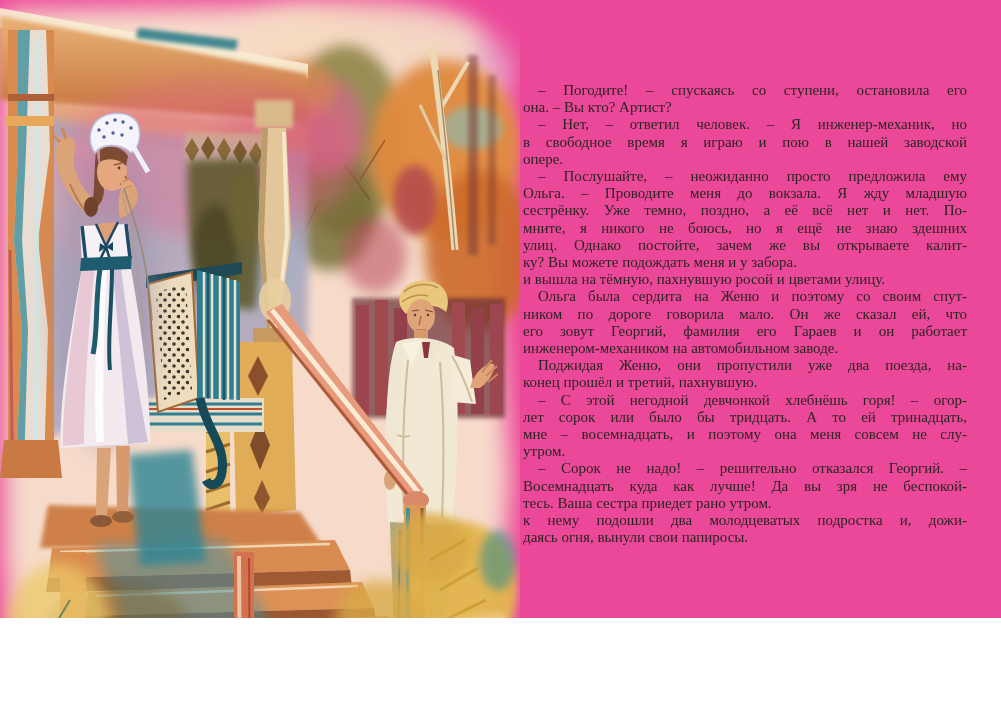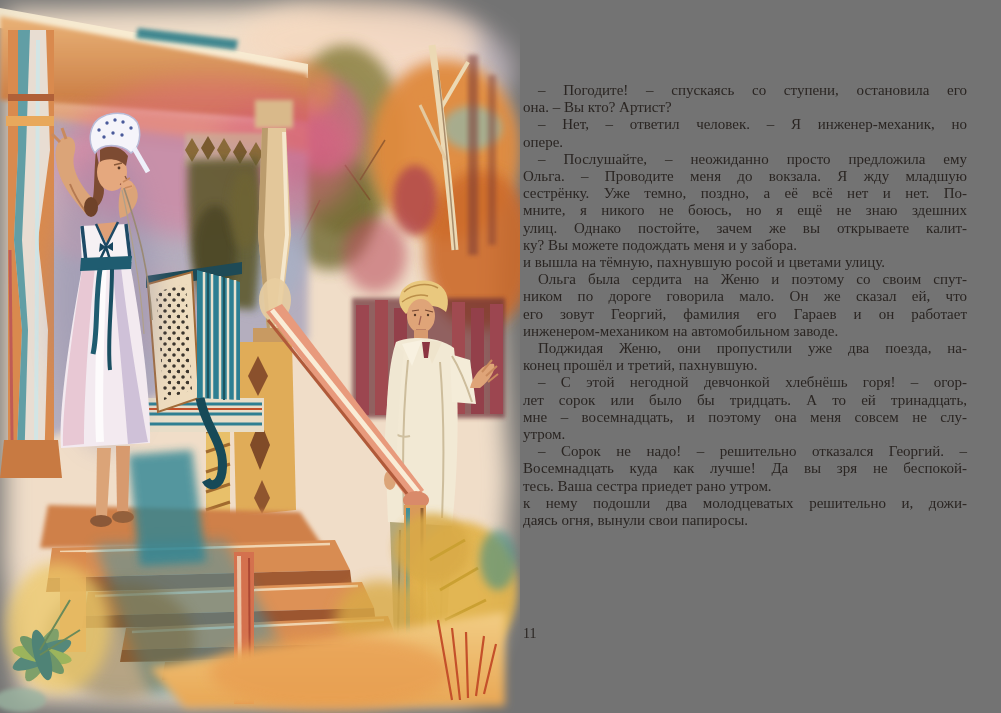--- a/index.html
+++ b/index.html
@@ -1,16 +1,16 @@
 <!DOCTYPE html>
 <html><head>
 <meta charset="utf-8">
 <style>
   html,body{margin:0;padding:0;background:#ffffff;}
-  #spread{position:relative;width:1001px;height:713px;background:#737373;overflow:hidden;
+  #spread{position:relative;width:1001px;height:618px;background:#ec4899;overflow:hidden;
           font-family:"Liberation Serif","DejaVu Serif",serif;}
   #illo{position:absolute;left:0;top:0;width:520px;height:713px;}
   #text-col{position:absolute;left:523px;top:82px;width:444px;color:#2a2522;
             font-size:15px;line-height:17.2px;}
   .para{margin:0;}
   .para.gap{}
   .tline{text-align:justify;text-align-last:justify;white-space:normal;}
   .tline.tlast{text-align-last:auto;}
   .tline.indent{text-indent:15px;}
   #folio{position:absolute;left:523px;top:626px;width:444px;
@@ -331,20 +331,21 @@
   </svg>
   </div>
 
   <div id="text-col">
       <div class="para">
         <div class="tline indent">– Погодите! – спускаясь со ступени, остановила его</div>
         <div class="tline tlast">она. – Вы кто? Артист?</div>
       </div>
       <div class="para">
         <div class="tline indent">– Нет, – ответил человек. – Я инженер-механик, но</div>
+        <div class="tline">в свободное время я играю и пою в нашей заводской</div>
         <div class="tline tlast">опере.</div>
       </div>
       <div class="para">
         <div class="tline indent">– Послушайте, – неожиданно просто предложила ему</div>
         <div class="tline">Ольга. – Проводите меня до вокзала. Я жду младшую</div>
         <div class="tline">сестрёнку. Уже темно, поздно, а её всё нет и нет. По-</div>
         <div class="tline">мните, я никого не боюсь, но я ещё не знаю здешних</div>
         <div class="tline">улиц. Однако постойте, зачем же вы открываете калит-</div>
         <div class="tline tlast">ку? Вы можете подождать меня и у забора.</div>
       </div>
@@ -366,19 +367,19 @@
         <div class="tline">лет сорок или было бы тридцать. А то ей тринадцать,</div>
         <div class="tline">мне – восемнадцать, и поэтому она меня совсем не слу-</div>
         <div class="tline tlast">утром.</div>
       </div>
       <div class="para">
         <div class="tline indent">– Сорок не надо! – решительно отказался Георгий. –</div>
         <div class="tline">Восемнадцать куда как лучше! Да вы зря не беспокой-</div>
         <div class="tline tlast">тесь. Ваша сестра приедет рано утром.</div>
       </div>
       <div class="para">
-        <div class="tline">к нему подошли два молодцеватых решительно и, дожи-</div>
+        <div class="tline">к нему подошли два молодцеватых подростка и, дожи-</div>
         <div class="tline tlast">даясь огня, вынули свои папиросы.</div>
       </div>
     </div>
 
   <div id="folio">11</div>
 </div>
 
 </body></html>

